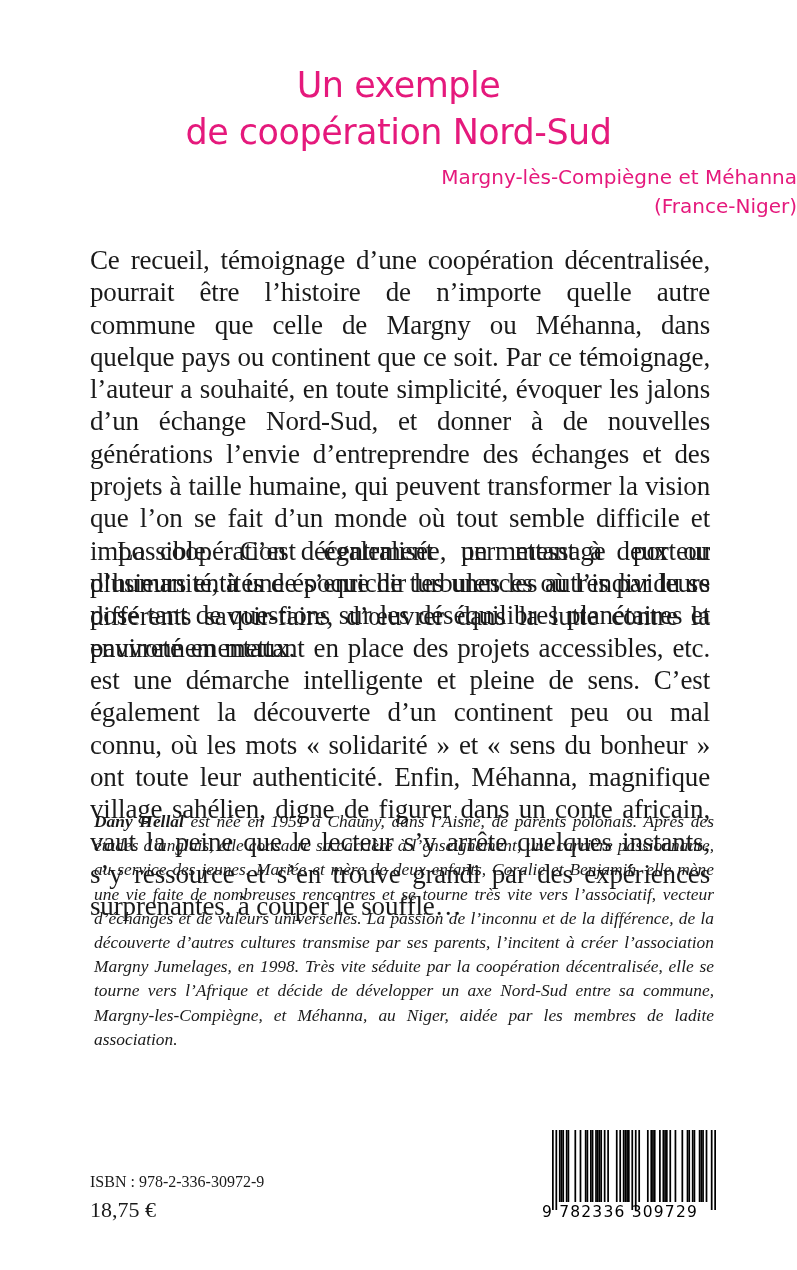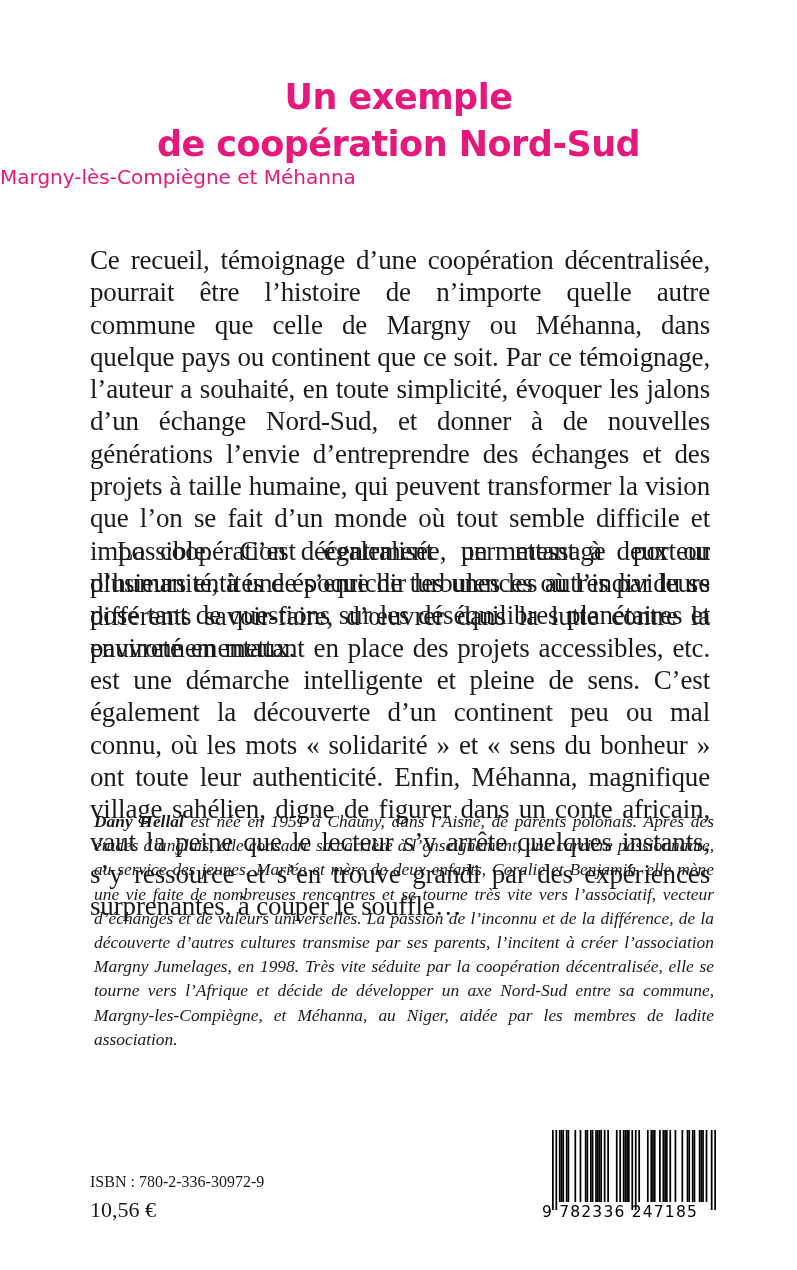--- a/index.html
+++ b/index.html
@@ -1,25 +1,25 @@
 <!DOCTYPE html>
 <html><head>
 <meta charset="utf-8">
 <style>
   html, body { margin: 0; padding: 0; background: #ffffff; }
   body { width: 797px; height: 1270px; position: relative; overflow: hidden; color: #1a1a1a; }
   .title {
-    position: absolute; left: 0; right: 0; top: 74px;
+    position: absolute; left: 0; right: 0; top: 62px;
     text-align: center; color: #e5197c;
-    font-family: "DejaVu Sans", sans-serif; font-weight: bold;
+    font-family: "DejaVu Sans", sans-serif; font-weight: normal;
     font-size: 35px; line-height: 47px; letter-spacing: -0.5px;
   }
   .subtitle {
     position: absolute; left: 0; right: 0; top: 163px;
-    text-align: left; color: #e5197c;
+    text-align: right; color: #e5197c;
     font-family: "DejaVu Sans", sans-serif; font-weight: normal;
     font-size: 20px; line-height: 29px;
   }
   .para {
     position: absolute; left: 90px; width: 620px;
     font-family: "Liberation Serif", serif; font-size: 27px; line-height: 32.3px;
     text-align: justify; text-align-last: left; margin: 0;
     letter-spacing: -0.15px;
   }
   .p1 { top: 244px; }
@@ -55,32 +55,33 @@
 </head>
 <body>
 
 <div class="title">
   <div>Un exemple</div>
   <div>de coopération Nord-Sud</div>
 </div>
 
 <div class="subtitle">
   <div>Margny-lès-Compiègne et Méhanna</div>
+  <div>(France-Niger)</div>
 </div>
 
 <p class="para p1">Ce recueil, témoignage d’une coopération décentralisée, pourrait être l’histoire de n’importe quelle autre commune que celle de Margny ou Méhanna, dans quelque pays ou continent que ce soit. Par ce témoignage, l’auteur a souhaité, en toute simplicité, évoquer les jalons d’un échange Nord-Sud, et donner à de nouvelles générations l’envie d’entreprendre des échanges et des projets à taille humaine, qui peuvent transformer la vision que l’on se fait d’un monde où tout semble difficile et impossible. C’est également un message porteur d’humanité, à une époque de turbulences où l’individu se pose tant de questions sur les déséquilibres planétaires et environnementaux.</p>
 <p class="para p2">La coopération décentralisée, permettant à deux ou plusieurs entités de s’enrichir les unes les autres par leurs différents savoir-faire, d’œuvrer dans la lutte contre la pauvreté en mettant en place des projets accessibles, etc. est une démarche intelligente et pleine de sens. C’est également la découverte d’un continent peu ou mal connu, où les mots « solidarité » et « sens du bonheur » ont toute leur authenticité. Enfin, Méhanna, magnifique village sahélien, digne de figurer dans un conte africain, vaut la peine que le lecteur s’y arrête quelques instants, s’y ressource et s’en trouve grandi par des expériences surprenantes, à couper le souffle…</p>
 
 <p class="bio"><b>Dany Hellal</b><span> est née en 1951 à Chauny, dans l’Aisne, de parents polonais. Après des études d’anglais, elle consacre sa carrière à l’enseignement, une carrière passionnante, au service des jeunes. Mariée et mère de deux enfants, Coralie et Benjamin, elle mène une vie faite de nombreuses rencontres et se tourne très vite vers l’associatif, vecteur d’échanges et de valeurs universelles. La passion de l’inconnu et de la différence, de la découverte d’autres cultures transmise par ses parents, l’incitent à créer l’association Margny Jumelages, en 1998. Très vite séduite par la coopération décentralisée, elle se tourne vers l’Afrique et décide de développer un axe Nord-Sud entre sa commune, Margny-les-Compiègne, et Méhanna, au Niger, aidée par les membres de ladite association.</span></p>
 
 <div class="credit">
 </div>
 
-<div class="isbn">ISBN : 780-2-336-30972-9</div>
-<div class="price">10,56 €</div>
+<div class="isbn">ISBN : 978-2-336-30972-9</div>
+<div class="price">18,75 €</div>
 
 <svg class="barcode" viewBox="0 0 95 80" preserveAspectRatio="none" id="barcode-svg">
     <rect x="0" y="0" width="1" height="80" fill="#000"></rect>
     <rect x="2" y="0" width="1" height="80" fill="#000"></rect>
     <rect x="4" y="0" width="1" height="72" fill="#000"></rect>
     <rect x="5" y="0" width="1" height="72" fill="#000"></rect>
     <rect x="6" y="0" width="1" height="72" fill="#000"></rect>
     <rect x="8" y="0" width="1" height="72" fill="#000"></rect>
     <rect x="9" y="0" width="1" height="72" fill="#000"></rect>
     <rect x="13" y="0" width="1" height="72" fill="#000"></rect>
@@ -119,13 +120,13 @@
     <rect x="79" y="0" width="1" height="72" fill="#000"></rect>
     <rect x="81" y="0" width="1" height="72" fill="#000"></rect>
     <rect x="82" y="0" width="1" height="72" fill="#000"></rect>
     <rect x="85" y="0" width="1" height="72" fill="#000"></rect>
     <rect x="86" y="0" width="1" height="72" fill="#000"></rect>
     <rect x="87" y="0" width="1" height="72" fill="#000"></rect>
     <rect x="89" y="0" width="1" height="72" fill="#000"></rect>
     <rect x="92" y="0" width="1" height="80" fill="#000"></rect>
     <rect x="94" y="0" width="1" height="80" fill="#000"></rect>
   </svg>
-<div class="barcode-digits">9 782336 247185</div>
+<div class="barcode-digits">9 782336 309729</div>
 
 </body></html>

